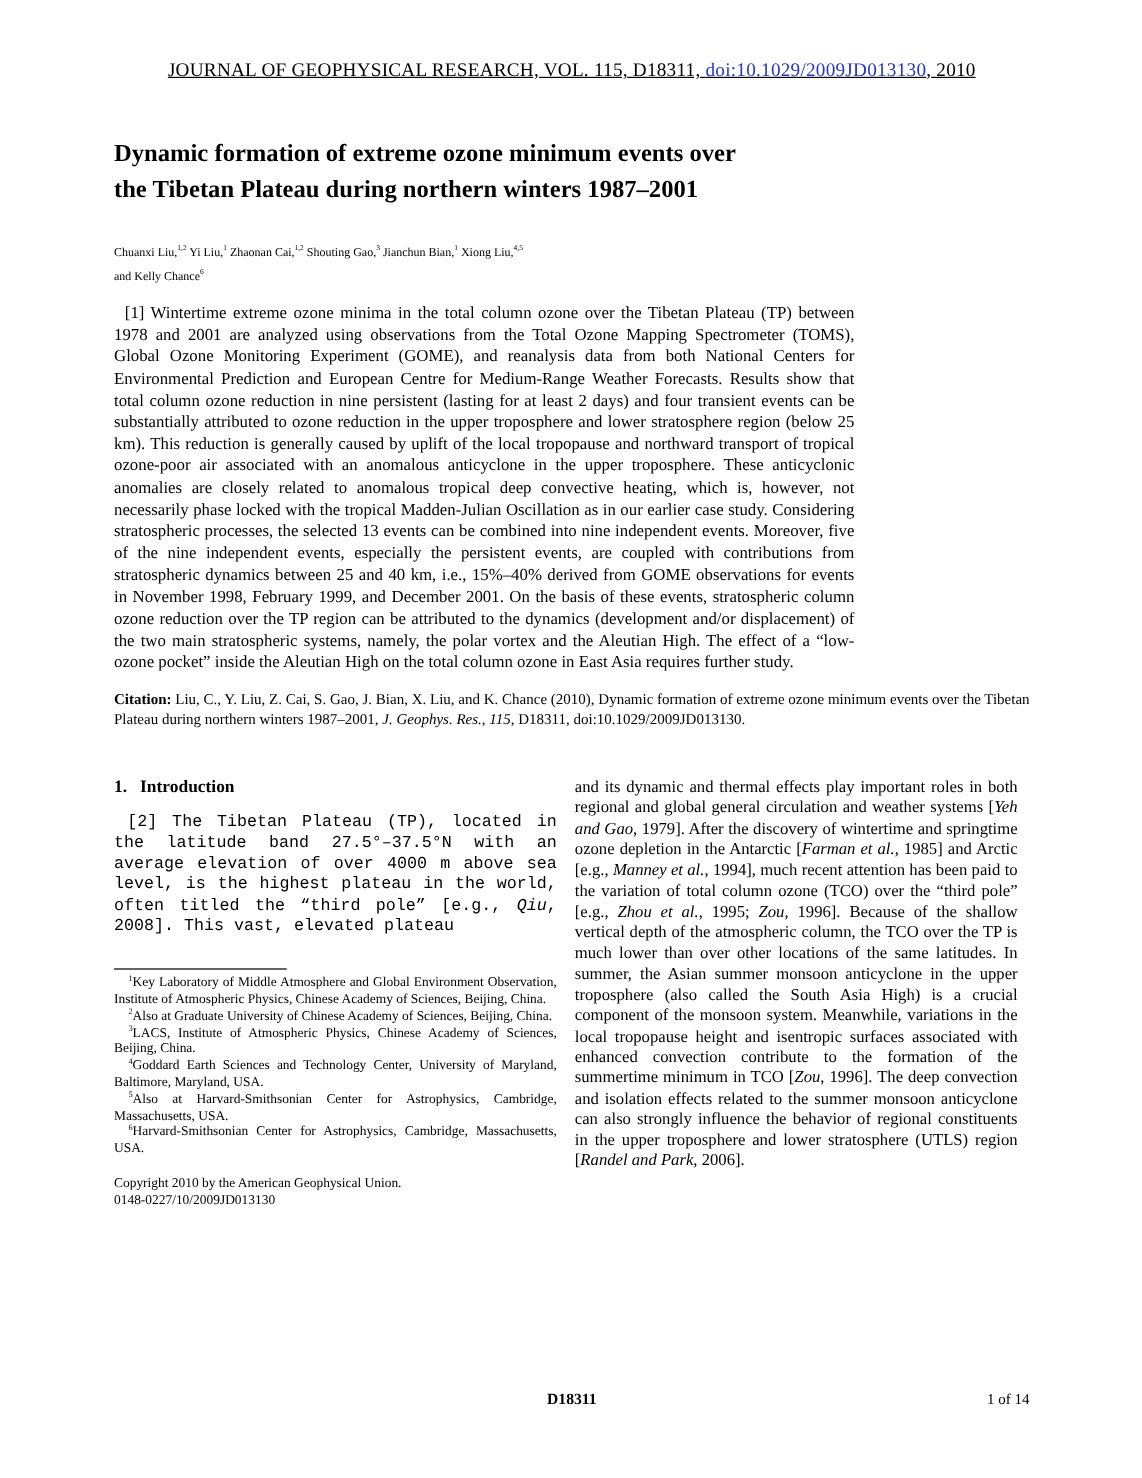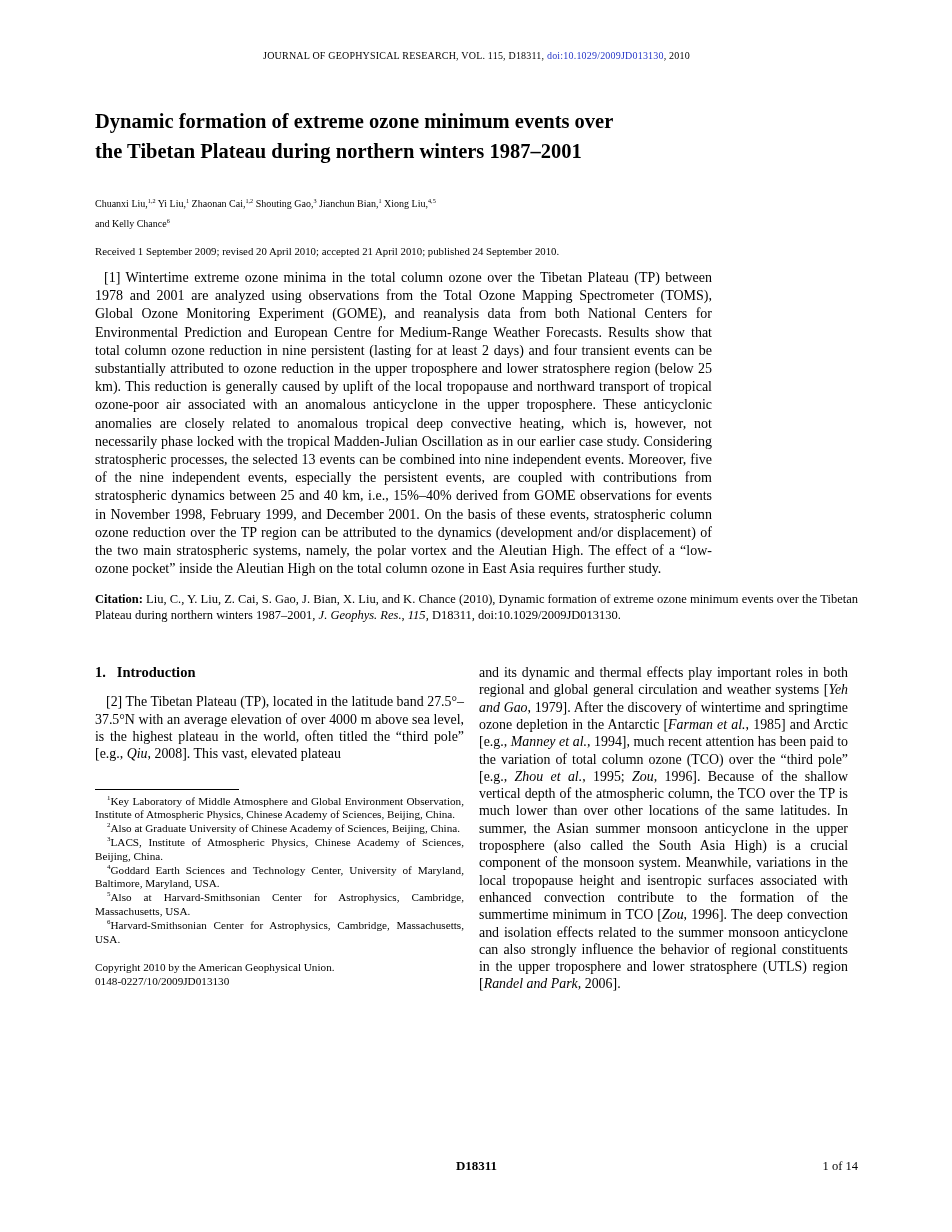--- a/index.html
+++ b/index.html
@@ -4,21 +4,21 @@
 <style>
   * { margin:0; padding:0; box-sizing:border-box; }
   html,body { background:#ffffff; }
   .page {
     position:relative; width:952px; height:1232px; margin:0 auto;
     background:#ffffff; color:#000000; overflow:hidden;
     font-family:"Liberation Serif", serif;
   }
   .content { position:absolute; left:95px; top:0; width:763px; }
 
-  .journal-header { margin-top:50px; text-align:center; font-size:10px; letter-spacing:0.2px; white-space:nowrap; }
+  .journal-header { margin-top:50px; text-align:center; font-size:16px; letter-spacing:0.2px; white-space:nowrap;text-decoration:underline; }
   .doi-link { color:#2636c8; cursor:pointer; }
 
   .title { margin-top:45px; font-size:20.5px; font-weight:bold; line-height:30px; }
   .title-line { display:block; }
 
   .authors { margin-top:28px; font-size:10px; line-height:20px; }
   sup { font-size:0.62em; vertical-align:super; line-height:0; }
 
   .dates { margin-top:11px; font-size:10.8px; }
 
@@ -26,21 +26,21 @@
 
   .citation { margin-top:14px; width:763px; font-size:12.5px; line-height:15.8px; text-align:justify; }
 
   .it { font-style:italic; }
   .bd { font-weight:bold; }
 
   .columns { margin-top:40px; display:flex; gap:15px; }
   .col { width:369px; font-size:13.9px; line-height:17.3px; text-align:justify; }
 
   .section-heading { font-size:14.5px; font-weight:bold; text-align:left; }
-  .body-par { margin-top:12px; text-indent:11px; }
+  .body-par { margin-top:12px; text-indent:11px;font-family:Liberation Mono, monospace; }
   .right-par { text-indent:0; }
 
   .footnote-block { margin-top:26px; font-size:11.2px; line-height:13.8px; }
   .footnote-rule { width:144px; border-top:1px solid #000; margin-bottom:5px; }
   .footnote { text-indent:12px; text-align:justify; }
 
   .copyright { margin-top:15px; font-size:11.2px; line-height:13.8px; text-align:left;font-family:Liberation Serif, serif; }
 
   .footer { position:absolute; left:95px; top:1158px; width:763px; }
   .footer-id { display:block; text-align:center; font-weight:bold; font-size:13px; }
@@ -57,21 +57,20 @@
     <h1 class="title">
       <span class="title-line">Dynamic formation of extreme ozone minimum events over</span>
       <span class="title-line">the Tibetan Plateau during northern winters 1987–2001</span>
     </h1>
 
     <div class="authors">
       <div><span>Chuanxi Liu,</span><sup>1,2</sup><span> Yi Liu,</span><sup>1</sup><span> Zhaonan Cai,</span><sup>1,2</sup><span> Shouting Gao,</span><sup>3</sup><span> Jianchun Bian,</span><sup>1</sup><span> Xiong Liu,</span><sup>4,5</sup></div>
       <div><span>and Kelly Chance</span><sup>6</sup></div>
     </div>
 
-    <div class="dates">Received 1 September 2009; revised 20 April 2010; accepted 21 April 2010; published 24 September 2010.</div>
 
     <div class="abstract">[1]  Wintertime extreme ozone minima in the total column ozone over the Tibetan Plateau (TP) between 1978 and 2001 are analyzed using observations from the Total Ozone Mapping Spectrometer (TOMS), Global Ozone Monitoring Experiment (GOME), and reanalysis data from both National Centers for Environmental Prediction and European Centre for Medium-Range Weather Forecasts. Results show that total column ozone reduction in nine persistent (lasting for at least 2 days) and four transient events can be substantially attributed to ozone reduction in the upper troposphere and lower stratosphere region (below 25 km). This reduction is generally caused by uplift of the local tropopause and northward transport of tropical ozone-poor air associated with an anomalous anticyclone in the upper troposphere. These anticyclonic anomalies are closely related to anomalous tropical deep convective heating, which is, however, not necessarily phase locked with the tropical Madden-Julian Oscillation as in our earlier case study. Considering stratospheric processes, the selected 13 events can be combined into nine independent events. Moreover, five of the nine independent events, especially the persistent events, are coupled with contributions from stratospheric dynamics between 25 and 40 km, i.e., 15%–40% derived from GOME observations for events in November 1998, February 1999, and December 2001. On the basis of these events, stratospheric column ozone reduction over the TP region can be attributed to the dynamics (development and/or displacement) of the two main stratospheric systems, namely, the polar vortex and the Aleutian High. The effect of a “low-ozone pocket” inside the Aleutian High on the total column ozone in East Asia requires further study.</div>
 
     <div class="citation"><span class="bd">Citation:</span><span>  Liu, C., Y. Liu, Z. Cai, S. Gao, J. Bian, X. Liu, and K. Chance (2010), Dynamic formation of extreme ozone minimum events over the Tibetan Plateau during northern winters 1987–2001, </span><span class="it">J. Geophys. Res.</span><span>, </span><span class="it">115</span><span>, D18311, doi:10.1029/2009JD013130.</span></div>
 
     <div class="columns">
 
       <div class="col">
         <h2 class="section-heading">1.&nbsp;&nbsp;&nbsp;Introduction</h2>
         <p class="body-par"><span>[2]  The Tibetan Plateau (TP), located in the latitude band 27.5°–37.5°N with an average elevation of over 4000 m above sea level, is the highest plateau in the world, often titled the “third pole” [e.g., </span><span class="it">Qiu</span><span>, 2008]. This vast, elevated plateau</span></p>

